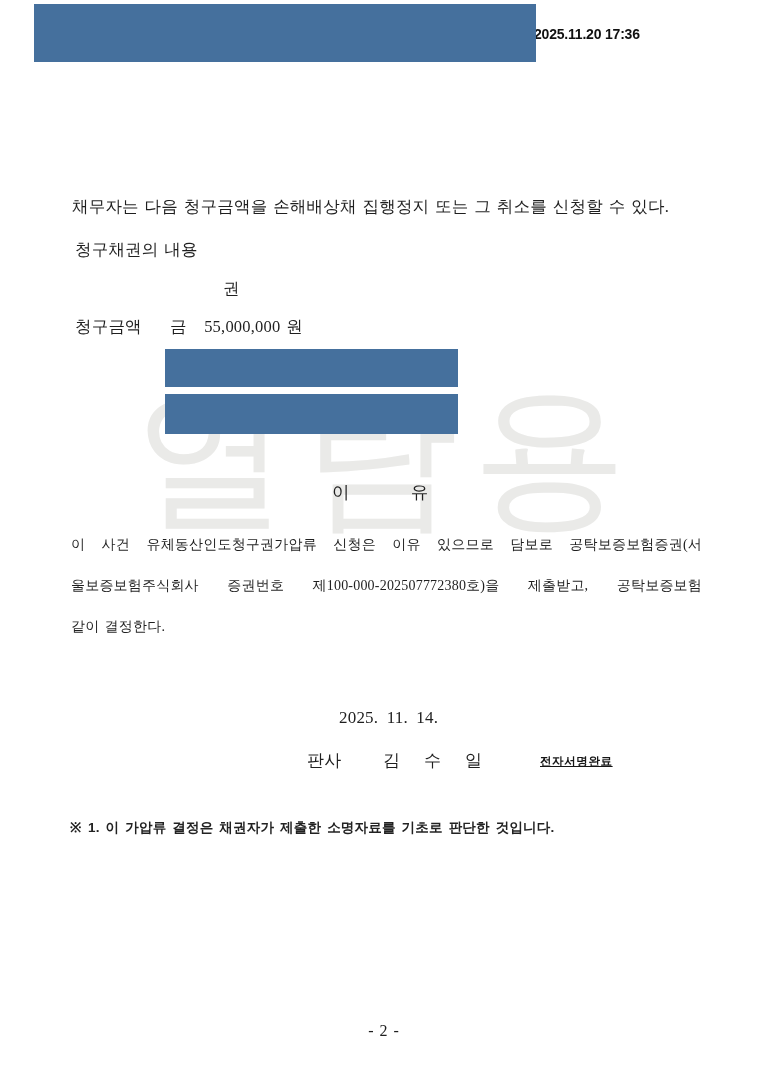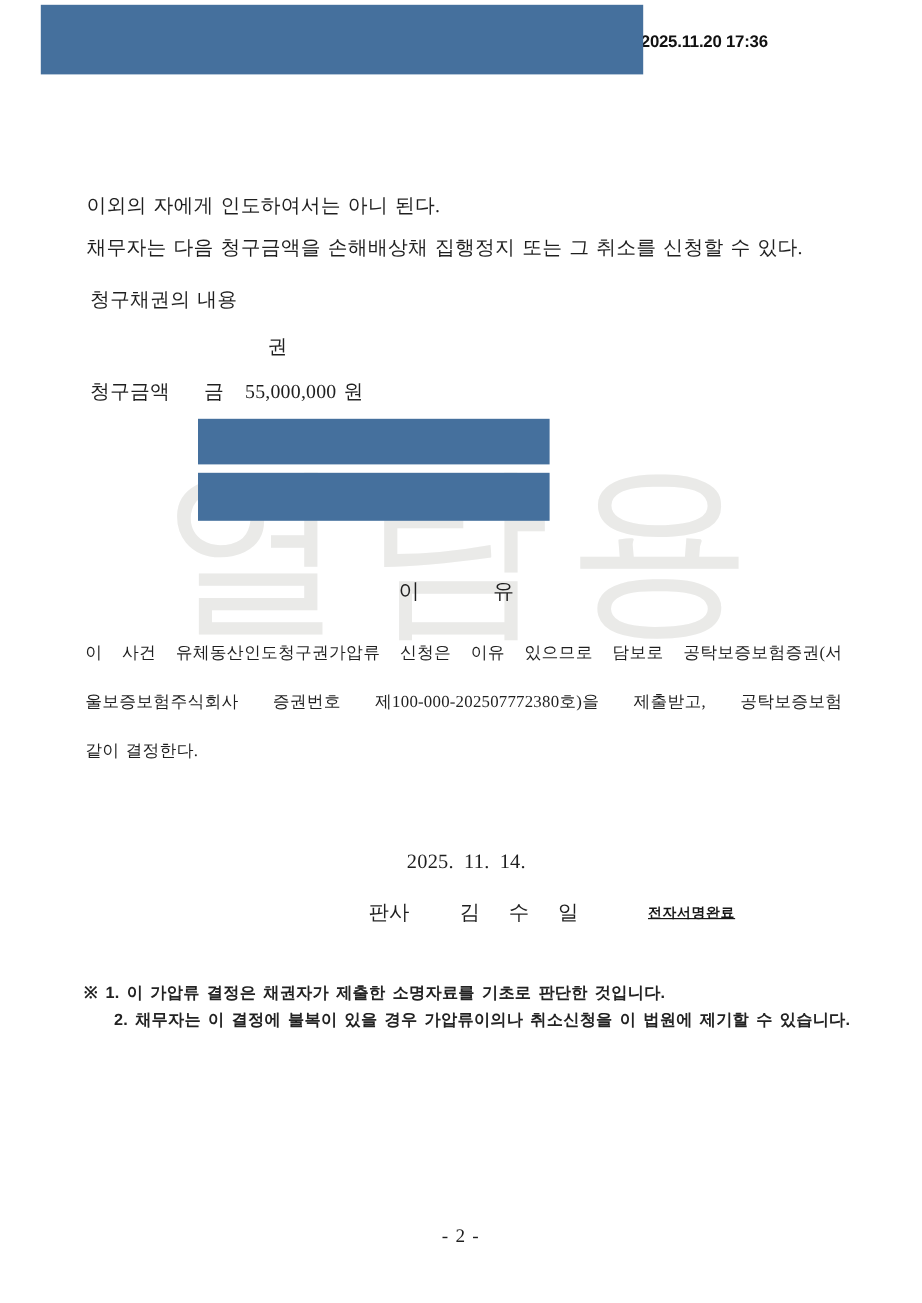--- a/index.html
+++ b/index.html
@@ -44,21 +44,20 @@
 <body>
 
 <div class="page">
 
   <div class="redaction" style="left:34px; top:4px; width:502px; height:58px;"></div>
 
   <div class="timestamp">2025.11.20 17:36</div>
 
   <div class="watermark">열람용</div>
 
-  <div class="abs body-text z1" style="left:72px; top:162px;">이외의 자에게 인도하여서는 아니 된다.</div>
 
   <div class="abs body-text z1" style="left:72px; top:197px;">채무자는 다음 청구금액을 손해배상채 집행정지 또는 그 취소를 신청할 수 있다.</div>
 
   <div class="abs body-text z1" style="left:75px; top:240px;">청구채권의 내용</div>
 
 
   <div class="abs body-text z1" style="left:223px; top:279px;">권</div>
 
   <div class="abs body-text z1" style="left:75px; top:317px;">청구금액</div>
 
@@ -76,17 +75,16 @@
   </div>
 
   <div class="abs body-text z1" style="left:339px; top:708px; font-size:17px; word-spacing:4px;">2025. 11. 14.</div>
 
   <div class="abs body-text z1" style="left:307px; top:751px; font-size:17px;">판사</div>
   <div class="abs body-text pre z1" style="left:383px; top:751px; font-size:17px;">김    수    일</div>
   <div class="abs esign z1" style="left:540px; top:755px;">전자서명완료</div>
 
   <div class="abs fn z1" style="left:70px; top:820px;">※</div>
   <div class="abs fn z1" style="left:88px; top:820px;">1. 이 가압류 결정은 채권자가 제출한 소명자료를 기초로 판단한 것입니다.</div>
-  <div class="abs fn z1" style="left:95px; top:842px;">2. 채무자는 이 결정에 불복이 있을 경우 가압류이의나 취소신청을 이 법원에 제기할 수 있습니다.</div>
 
   <div class="pagenum">- 2 -</div>
 
 </div>
 
 </body></html>

